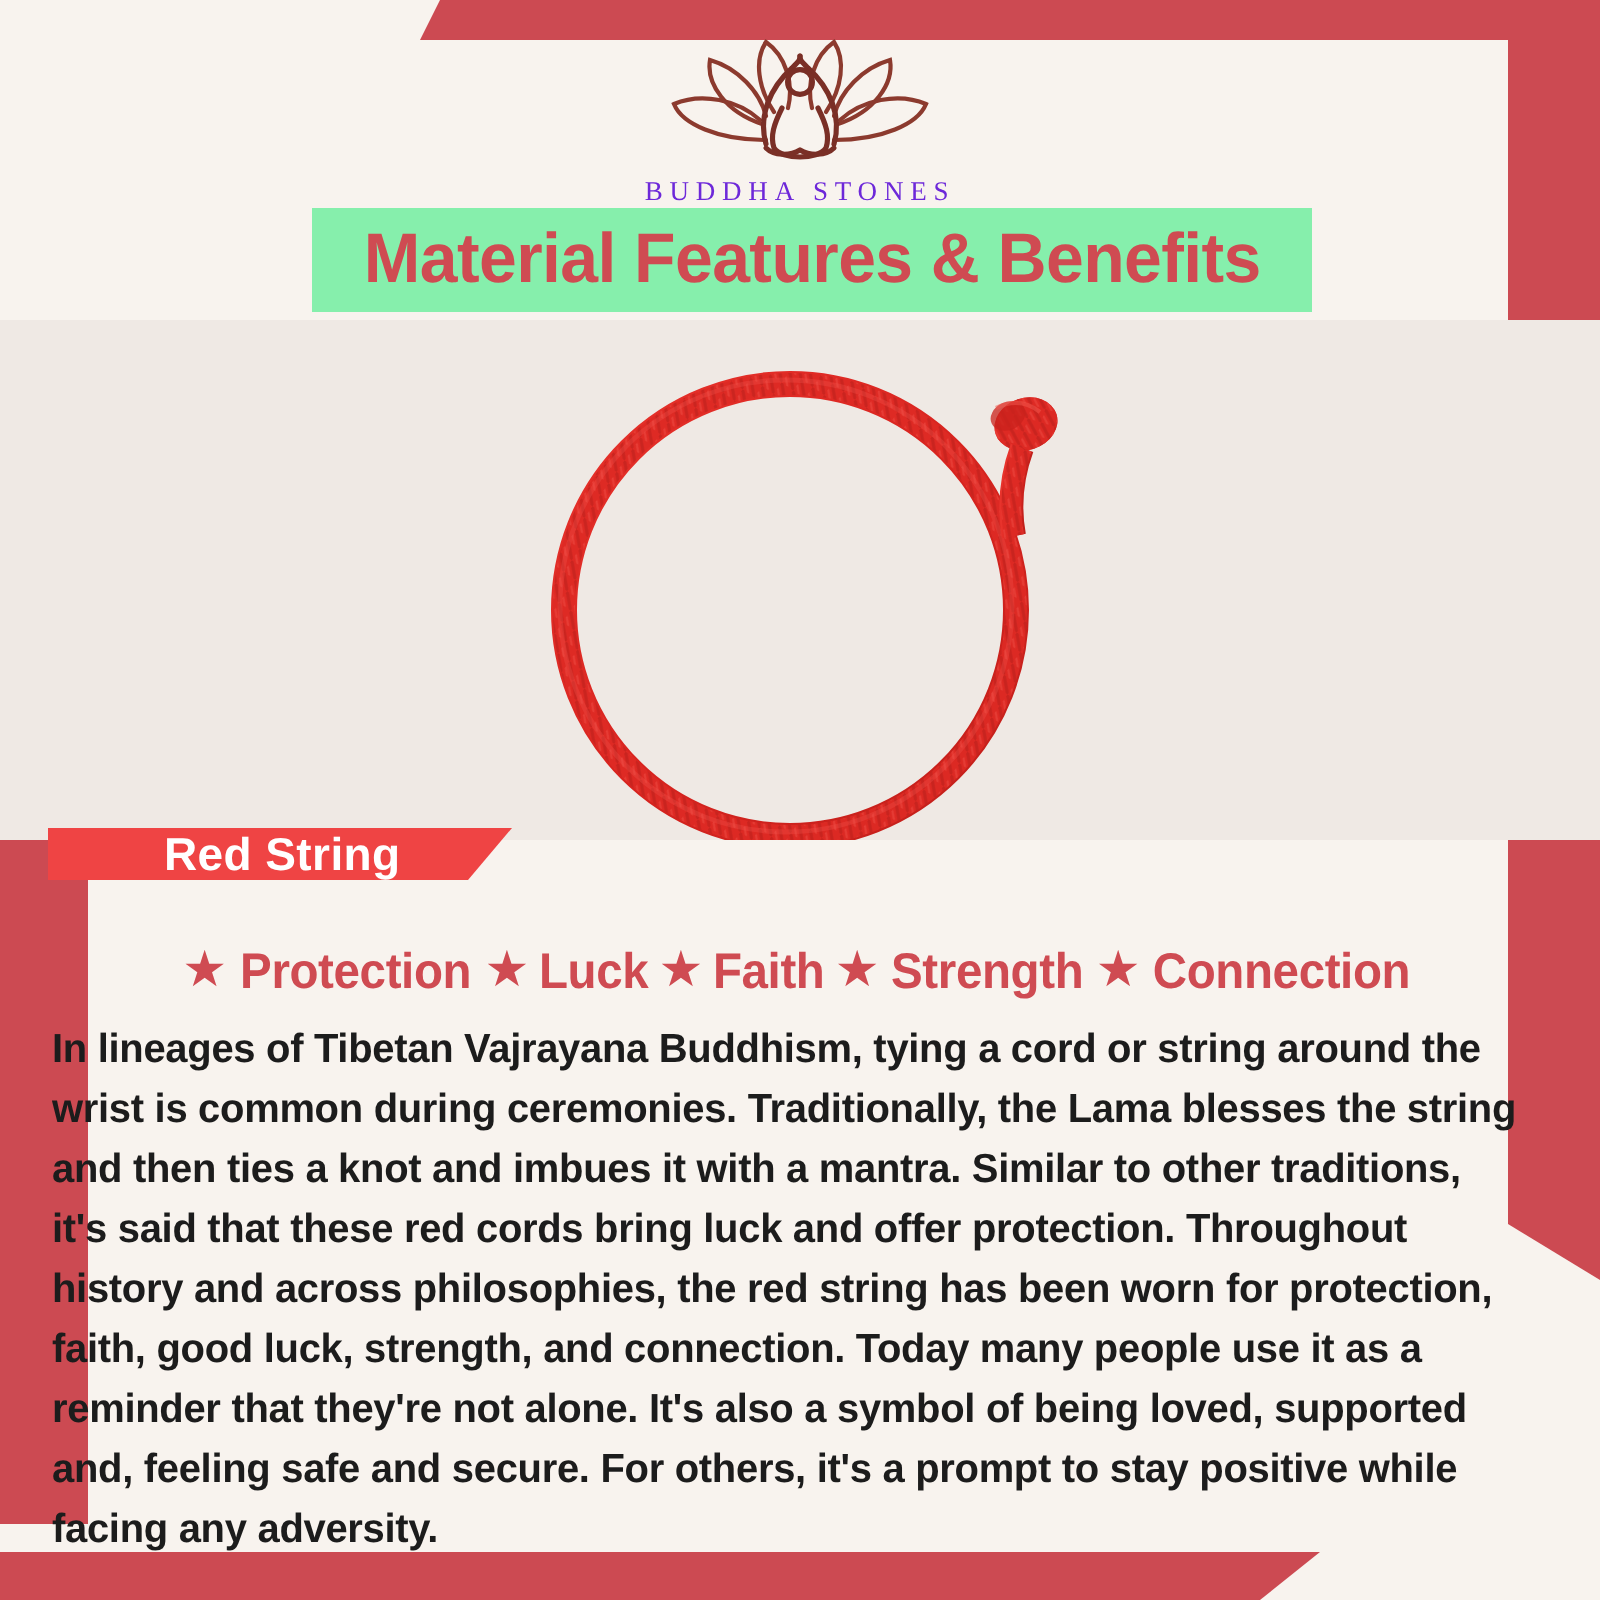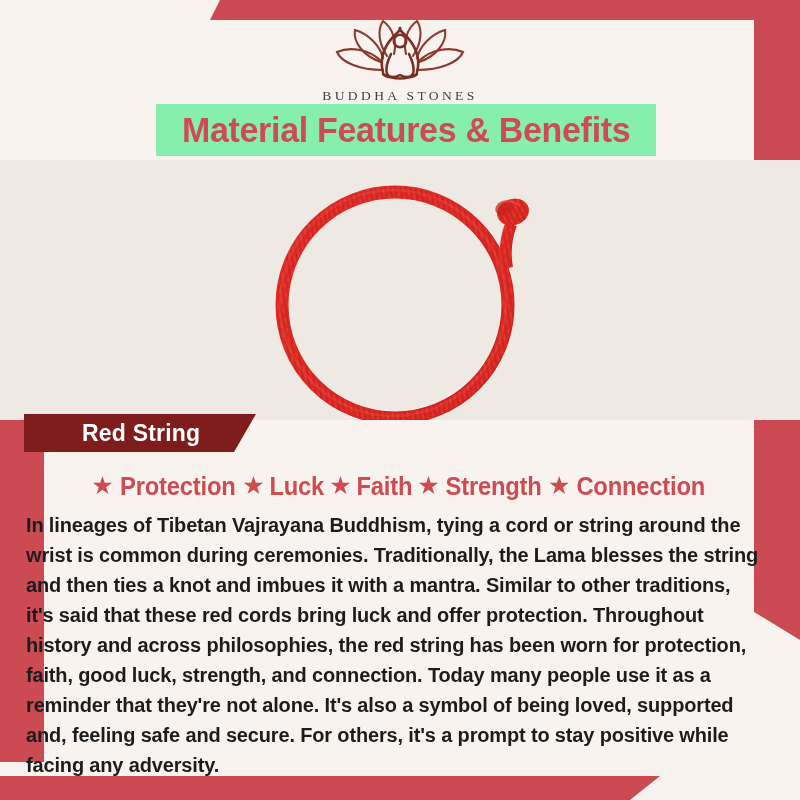--- a/index.html
+++ b/index.html
@@ -72,21 +72,21 @@
   }
 
   #logo-mark { display: block; margin: 0 auto; }
 
   #logo-wordmark {
     display: block;
     margin-top: 4px;
     font-family: "Liberation Serif", serif;
     font-size: 13.5px;
     letter-spacing: 3.4px;
-    color: #404040;
+    color: #6d28d9;
     font-weight: 400;
   }
 
   
   #title-banner {
     position: absolute;
     top: 104px;
     left: 156px;
     width: 500px;
     height: 52px;
@@ -125,23 +125,23 @@
     left: 232px;
     width: 340px;
     height: 252px;
   }
 
   
   #ribbon-label {
     position: absolute;
     top: 414px;
     left: 24px;
-    height: 38px;
+    height: 26px;
     min-width: 232px;
-    background: #7f1d1d;
+    background: #ef4444;
     clip-path: polygon(0 0, 100% 0, calc(100% - 22px) 100%, 0 100%);
     display: flex;
     align-items: center;
     z-index: 4;
     padding: 0 48px 0 58px;
   }
 
   #ribbon-text {
     font-family: "Liberation Sans Narrow", "Liberation Sans", sans-serif;
     font-weight: bold;

